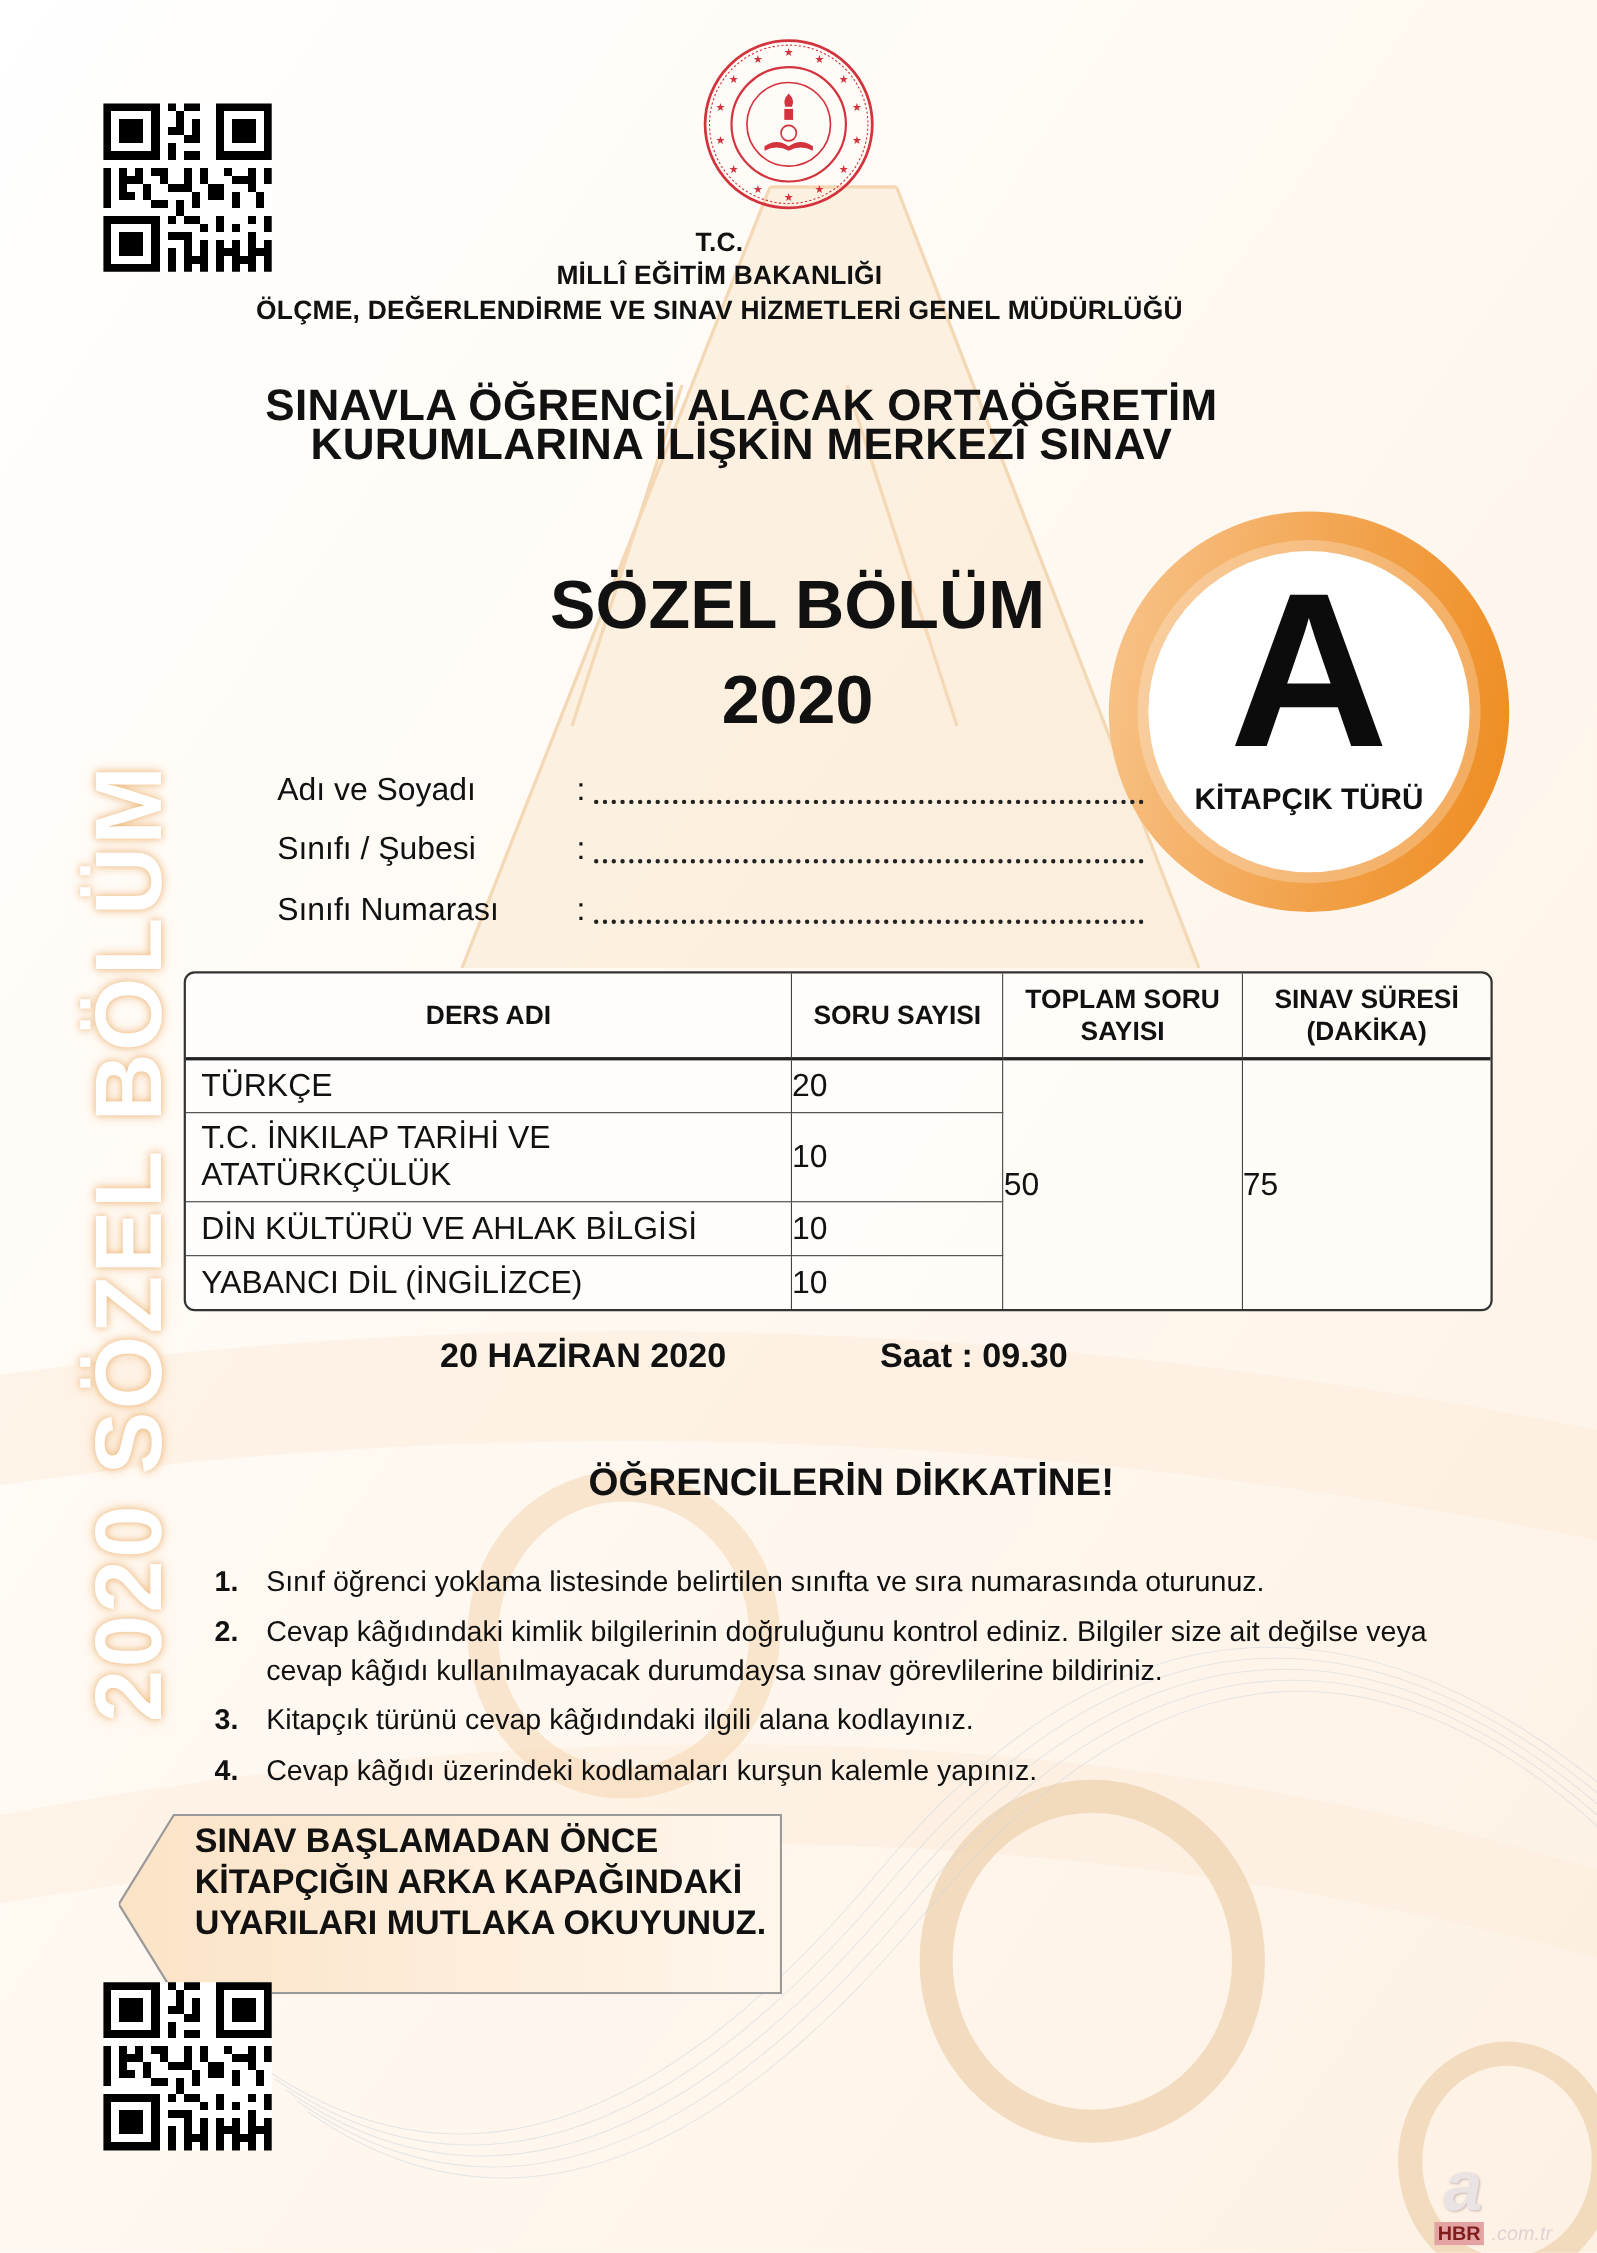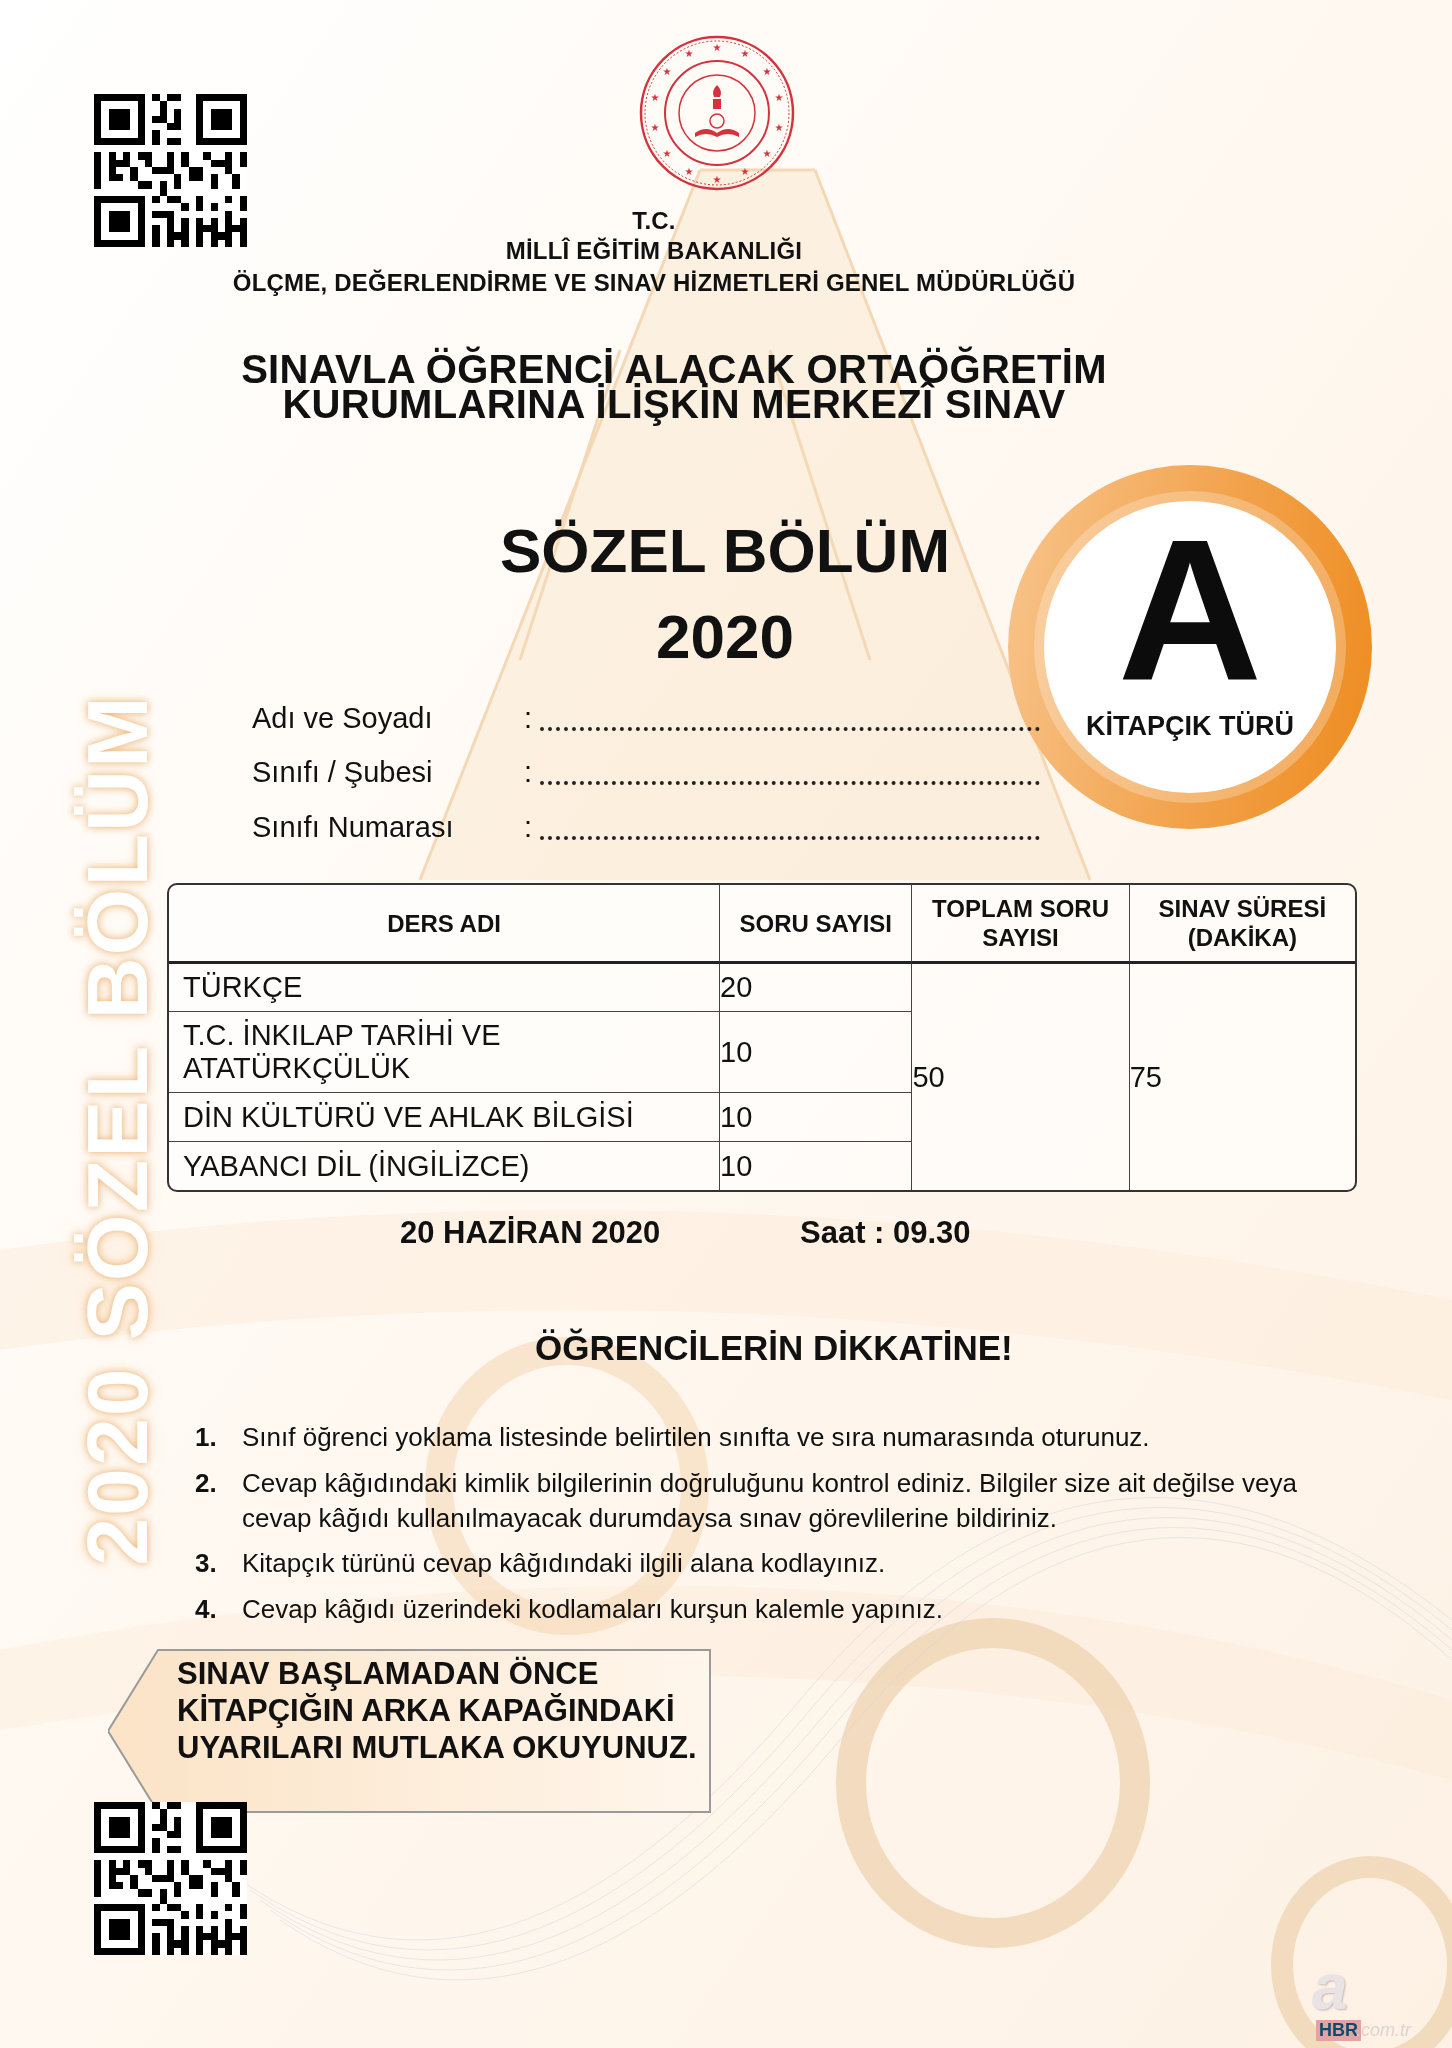--- a/index.html
+++ b/index.html
@@ -350,15 +350,15 @@
       <rect x="20" y="17" width="1" height="4"></rect>
     <rect x="11" y="19" width="1" height="1"></rect>
       <rect x="15" y="18" width="1" height="1"></rect>
       <rect x="17" y="19" width="1" height="1"></rect>
       <rect x="19" y="18" width="1" height="1"></rect>
   </g>
 </svg>
 
 <div class="brand">
   <span style="position:absolute; left:12px; top:-18px; font-size:64px; font-weight:bold; font-style:italic; color:#e9e3e3; text-shadow:1px 1px 2px #c9b5b5;">a</span>
-  <span style="position:absolute; left:16px; top:52px; font-size:18px; font-weight:bold; color:#0c4a6e; background:#e4a3a3; padding:0 3px;">HBR</span>
+  <span style="position:absolute; left:4px; top:52px; font-size:18px; font-weight:bold; color:#7f1d1d; background:#e4a3a3; padding:0 3px;">HBR</span>
   <span style="position:absolute; left:56px; top:52px; font-size:18px; font-style:italic; color:#ddd3d3;">.com.tr</span>
 </div>
 
 </body></html>

